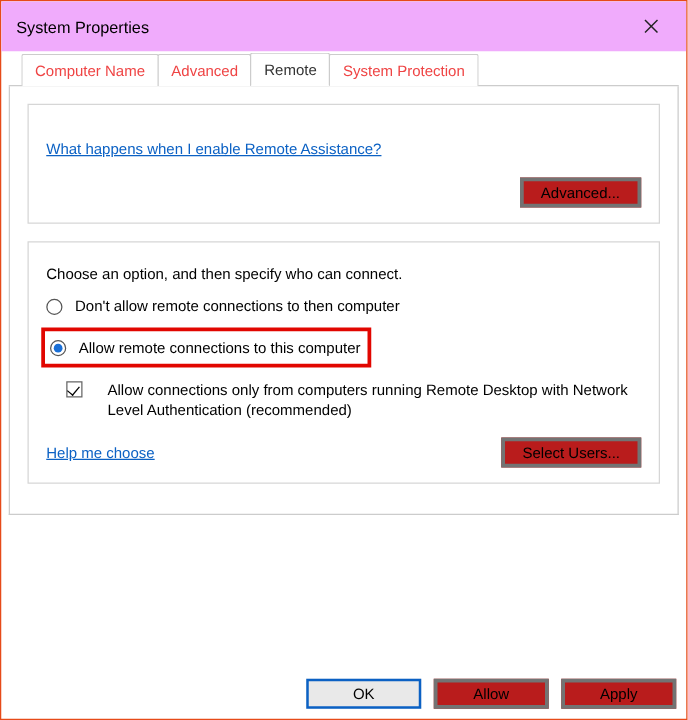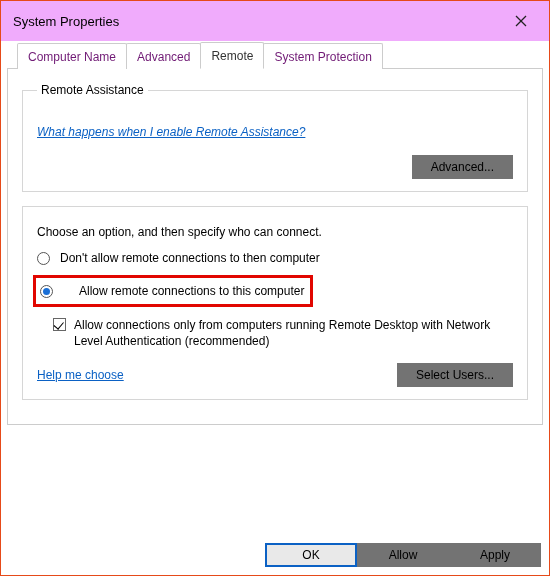--- a/index.html
+++ b/index.html
@@ -45,21 +45,21 @@
     position: relative;
     top: 1px;
     border-radius: 2px 2px 0 0;
     color: #333;
   }
   .tab.active {
     background: #fff;
     border-bottom: 1px solid #fff;
     z-index: 2;
   }
-  .tab:not(.active) { background: #fff; color:#701a75; }
+  .tab:not(.active) { background: #fff; color:#ef4444; }
   .content {
     border: 1px solid #ccc;
     border-top: none;
     margin: 0 6px;
     padding: 14px 14px 10px 14px;
   }
   fieldset.group {
     border: 1px solid #d6d6d6;
     margin: 0 0 14px 0;
     padding: 14px 14px 12px 14px;
@@ -85,40 +85,40 @@
     width:13px;height:13px;border:1px solid #555;border-radius:50%;
     margin-right:10px; display:inline-flex;align-items:center;justify-content:center;
     flex:0 0 13px; margin-top:1px; background:#fff;
   }
   .radio.selected::after {
     content:"";width:7px;height:7px;border-radius:50%;background:#1a6fd6;
   }
   a.link { color:#0b61c4; text-decoration:underline; cursor:pointer; }
   .btn {
     min-width: 94px; height: 24px;
-    background: #737373;
-    border: 5px solid #737373;
+    background: #b91c1c;
+    border: 3px solid #737373;
     display: inline-flex; align-items:center; justify-content:center;
     padding: 0 14px; font-size:12px; font-family:inherit;
   }
   .right { display:flex; justify-content:flex-end; }
   .ra-text { margin-top:2px; margin-bottom:12px; }
   .instr { margin: 4px 0 12px 0; }
   .rd-opt { margin:6px 0 10px 0; }
   .highlight {
     border: 3px solid #e10600;
     padding: 6px 6px 6px 4px;
     margin-left:-4px;
-    display:inline-flex; align-items:center;gap:16px;
+    display:inline-flex; align-items:center;
   }
-  .nla { margin: 10px 0 14px 16px; }
+  .nla { margin: 10px 0 14px 16px; gap: 12px; }
   .rd-bottom { display:flex; justify-content:space-between; align-items:center; margin-top:6px;}
   .footer {
     position:absolute; right:8px; bottom:8px;
-    display:flex; gap:0;margin-left:46px;
+    display:flex; gap:10px;margin-left:46px;
   }
   .footer .btn { min-width:92px; }
   .btn.default {
     border: 2px solid #0b61c4;
     background:#e9e9e9;
   }
   .nla .text { line-height:1.35; }
 </style>
 </head>
 <body>
@@ -136,22 +136,21 @@
 <div class="tabstrip">
   <div class="tab">Computer Name</div>
   <div class="tab">Advanced</div>
   <div class="tab active">Remote</div>
   <div class="tab">System Protection</div>
 </div>
 
 <div class="content">
 
   <fieldset class="group">
-    <legend>Remote Assistance</legend>
-    <div class="row" style="margin-top:14px;margin-bottom:16px;font-style:italic;">
+    <div class="row" style="margin-top:14px;margin-bottom:16px;">
       <a class="link">What happens when I enable Remote Assistance?</a>
     </div>
     <div class="right">
       <button class="btn">Advanced...</button>
     </div>
   </fieldset>
 
   <fieldset class="group">
     <div class="instr">Choose an option, and then specify who can connect.</div>
 

